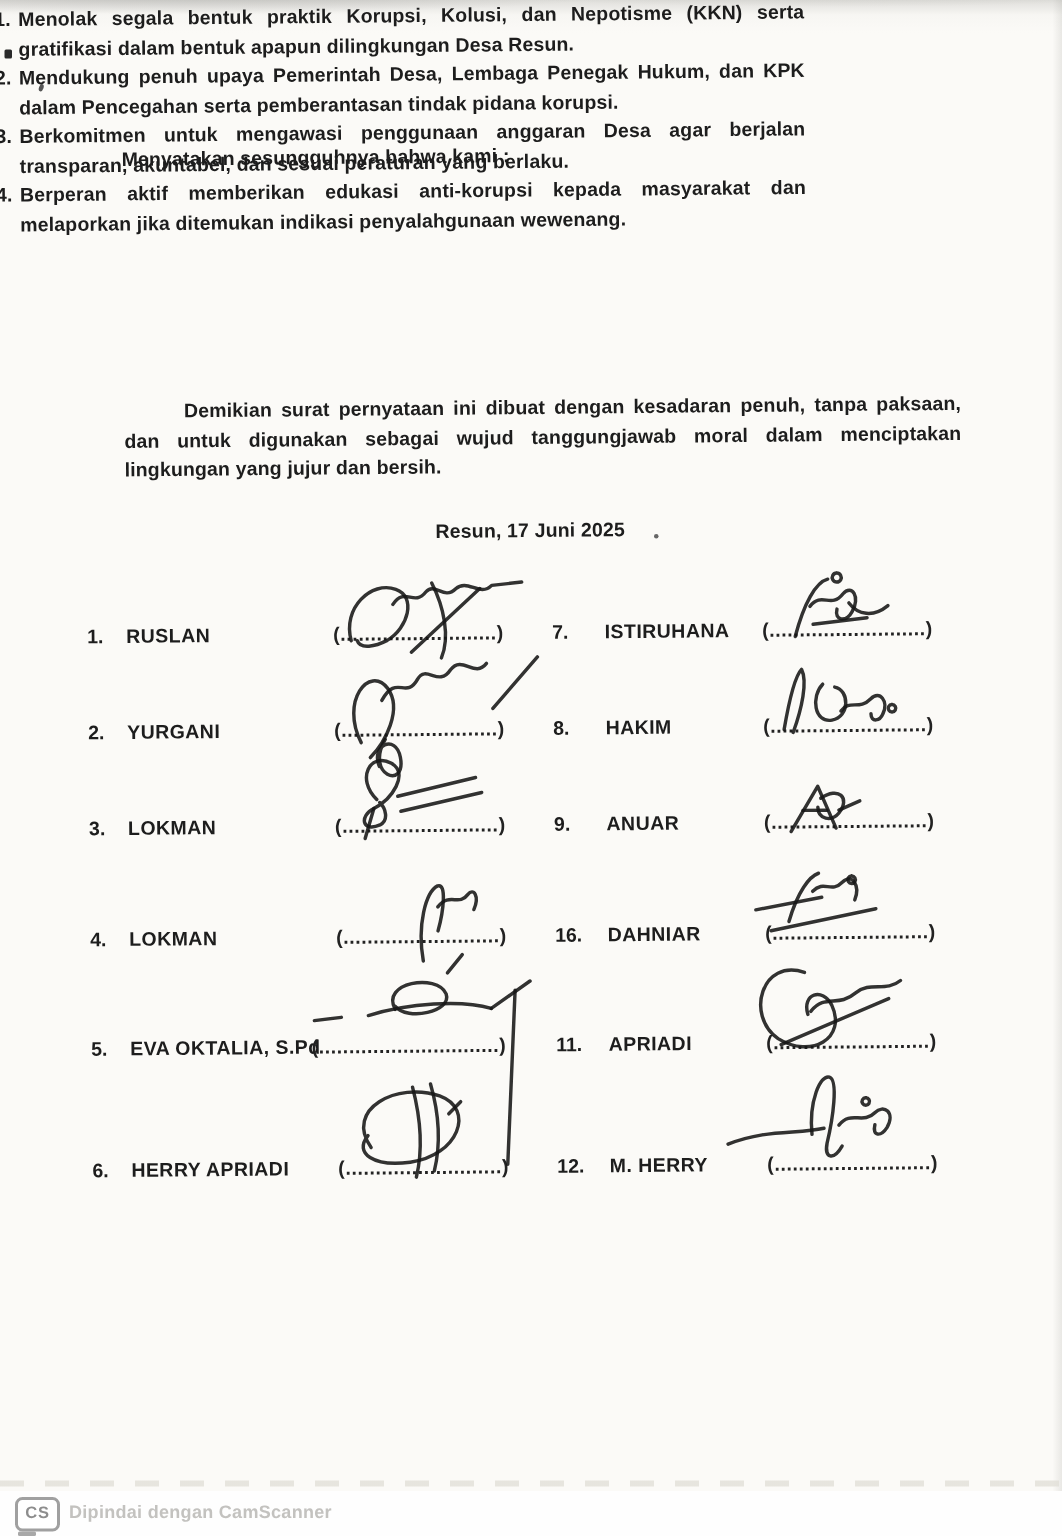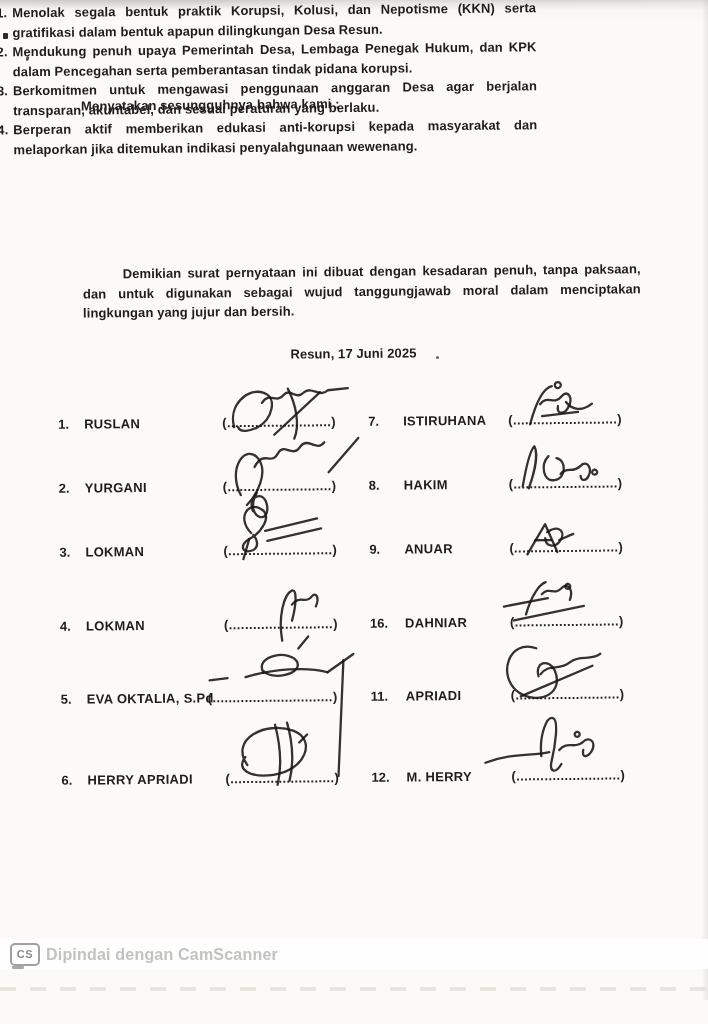--- a/index.html
+++ b/index.html
@@ -49,29 +49,29 @@
   .col-l .line{left:164px;}
   .col-r .line{left:140px;}
   .col-l{left:58px;width:300px;}
   .col-r{left:368px;width:290px;}
   .sig-row.r5 .line{left:147px;}
 
   .sig{position:absolute;pointer-events:none;}
   .sig path{fill:none;stroke:#161616;stroke-width:2.3;stroke-linecap:round;stroke-linejoin:round;opacity:.88;}
 
   
-  .wm{position:absolute;left:0;top:939px;width:708px;height:30px;background:#fefefe;}
+  .wm{position:absolute;left:0;top:994px;width:708px;height:30px;background:#fefefe;}
   .cs-badge{
     position:absolute;left:10px;top:4px;width:26px;height:19px;
     border:2px solid #a0a0a0;border-radius:5px;
     color:#8d8d8d;font-size:11px;font-weight:700;text-align:center;line-height:19px;
     letter-spacing:.5px;background:#fff;
   }
   .cs-tab{position:absolute;left:12px;top:27px;width:12px;height:3px;background:#a8a8a8;border-radius:1px;}
-  .wm-text{position:absolute;left:46px;top:7px;font-size:16px;color:#c3c2bf;letter-spacing:.2px;font-weight:600;}
+  .wm-text{position:absolute;left:46px;top:7px;font-size:12px;color:#c3c2bf;letter-spacing:.2px;font-weight:600;}
 </style>
 </head>
 <body>
 
 <div class="scan-top"></div>
 <div class="scan-right"></div>
 <div class="speck1"></div>
 <div class="speck2"></div>
 <div class="speck3"></div>
 <div class="scan-bottom-edge"></div>

